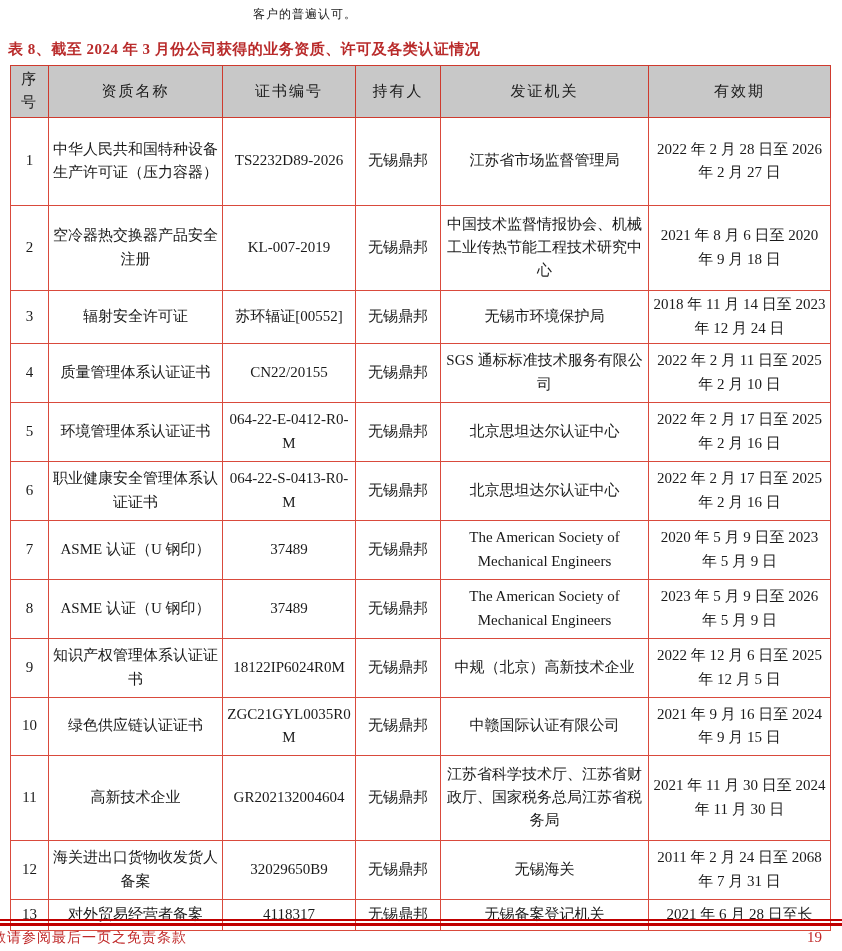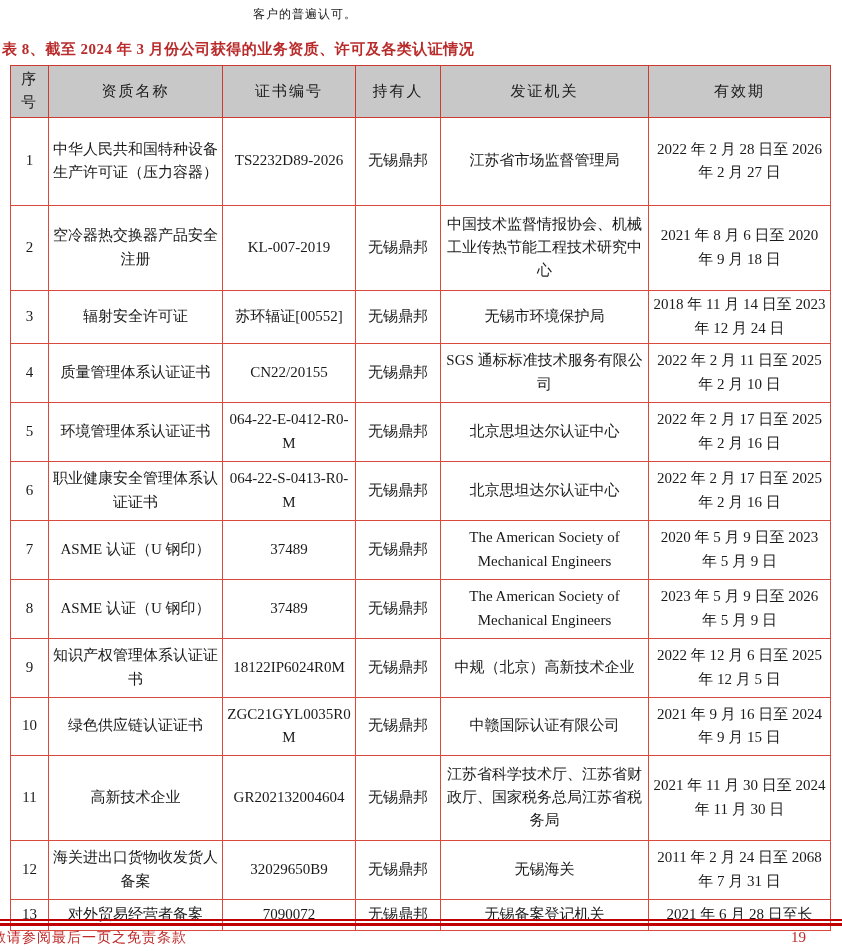--- a/index.html
+++ b/index.html
@@ -12,21 +12,21 @@
     color:#1a1a1a;
   }
   .intro{
     margin:0;
     padding:6px 0 0 253px;
     font-size:12px;
     letter-spacing:1px;
     color:#1a1a1a;
   }
   .table-title{
-    margin:17px 0 6px 2px;
+    margin:17px 0 6px 8px;
     font-size:15px;
     font-weight:bold;
     letter-spacing:0.5px;
     color:#b92b2b;
   }
   table.qual{
     margin-left:10px;
     width:820px;
     border-collapse:collapse;
     table-layout:fixed;
@@ -71,21 +71,21 @@
     position:absolute;
     left:0;top:929px;
     width:842px;
     display:flex;
     justify-content:space-between;
     align-items:flex-start;
     font-size:14px;
     color:#c02a2a;
   }
   .disclaimer{margin-left:-8px;letter-spacing:1px;}
-  .page-num{margin-right:36px;font-size:15px;}
+  .page-num{margin-right:20px;font-size:15px;}
 </style>
 </head>
 <body>
 
 <div class="page">
 
   <p class="intro">客户的普遍认可。</p>
 
   <h2 class="table-title">表 8、截至 2024 年 3 月份公司获得的业务资质、许可及各类认证情况</h2>
 
@@ -201,21 +201,21 @@
           <td>12</td>
           <td>海关进出口货物收发货人备案</td>
           <td>32029650B9</td>
           <td>无锡鼎邦</td>
           <td>无锡海关</td>
           <td>2011 年 2 月 24 日至 2068 年 7 月 31 日</td>
         </tr>
         <tr>
           <td>13</td>
           <td>对外贸易经营者备案</td>
-          <td>7090072</td>
+          <td>4118317</td>
           <td>无锡鼎邦</td>
           <td>无锡备案登记机关</td>
           <td>2021 年 6 月 28 日至长</td>
         </tr>
       </tbody>
   </table>
 
   <div class="footer-rule"></div>
 
   <div class="footer-row">

